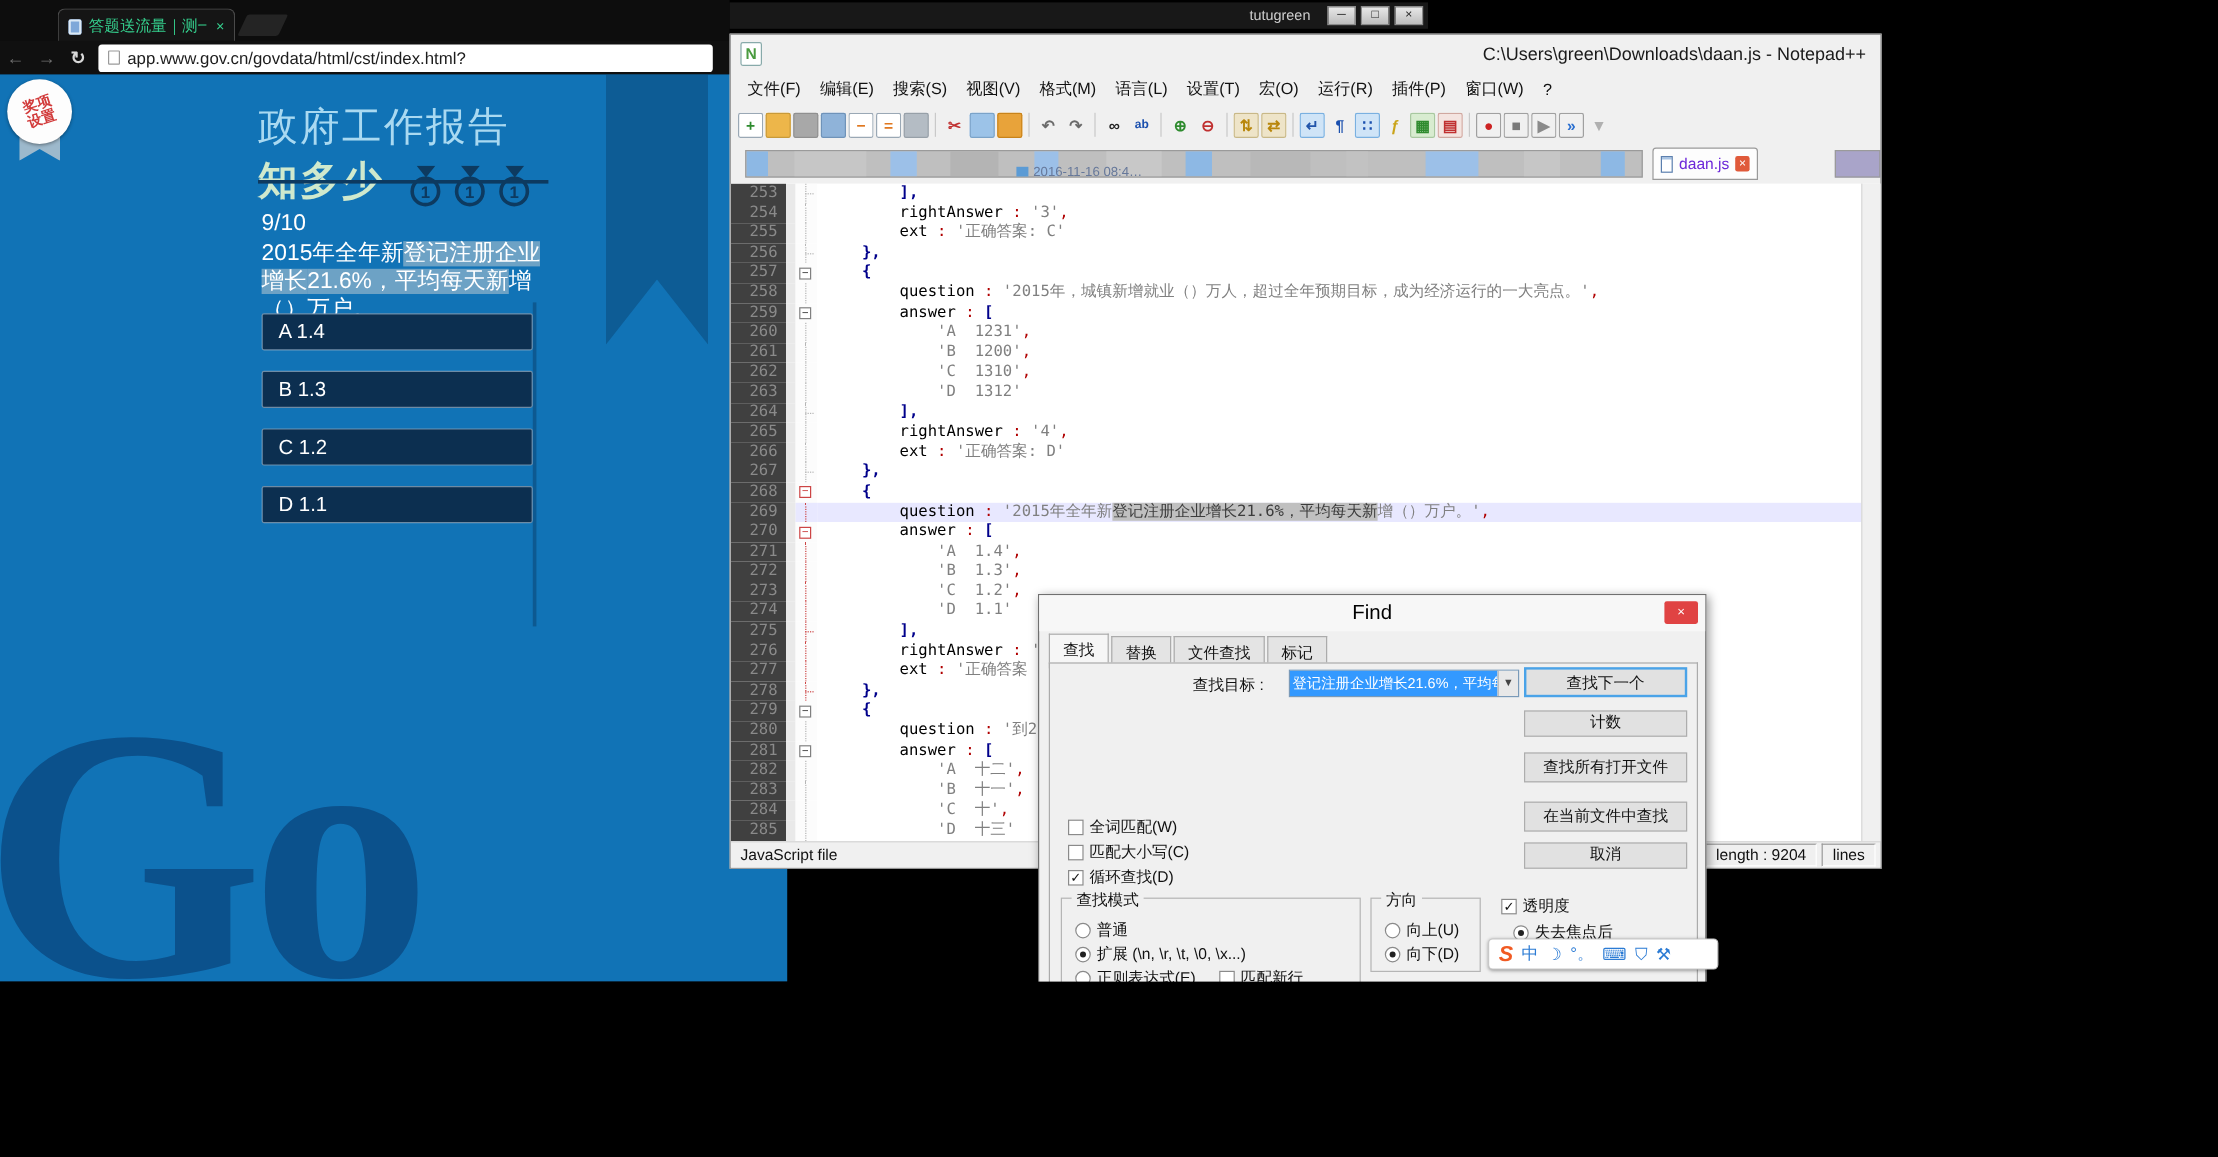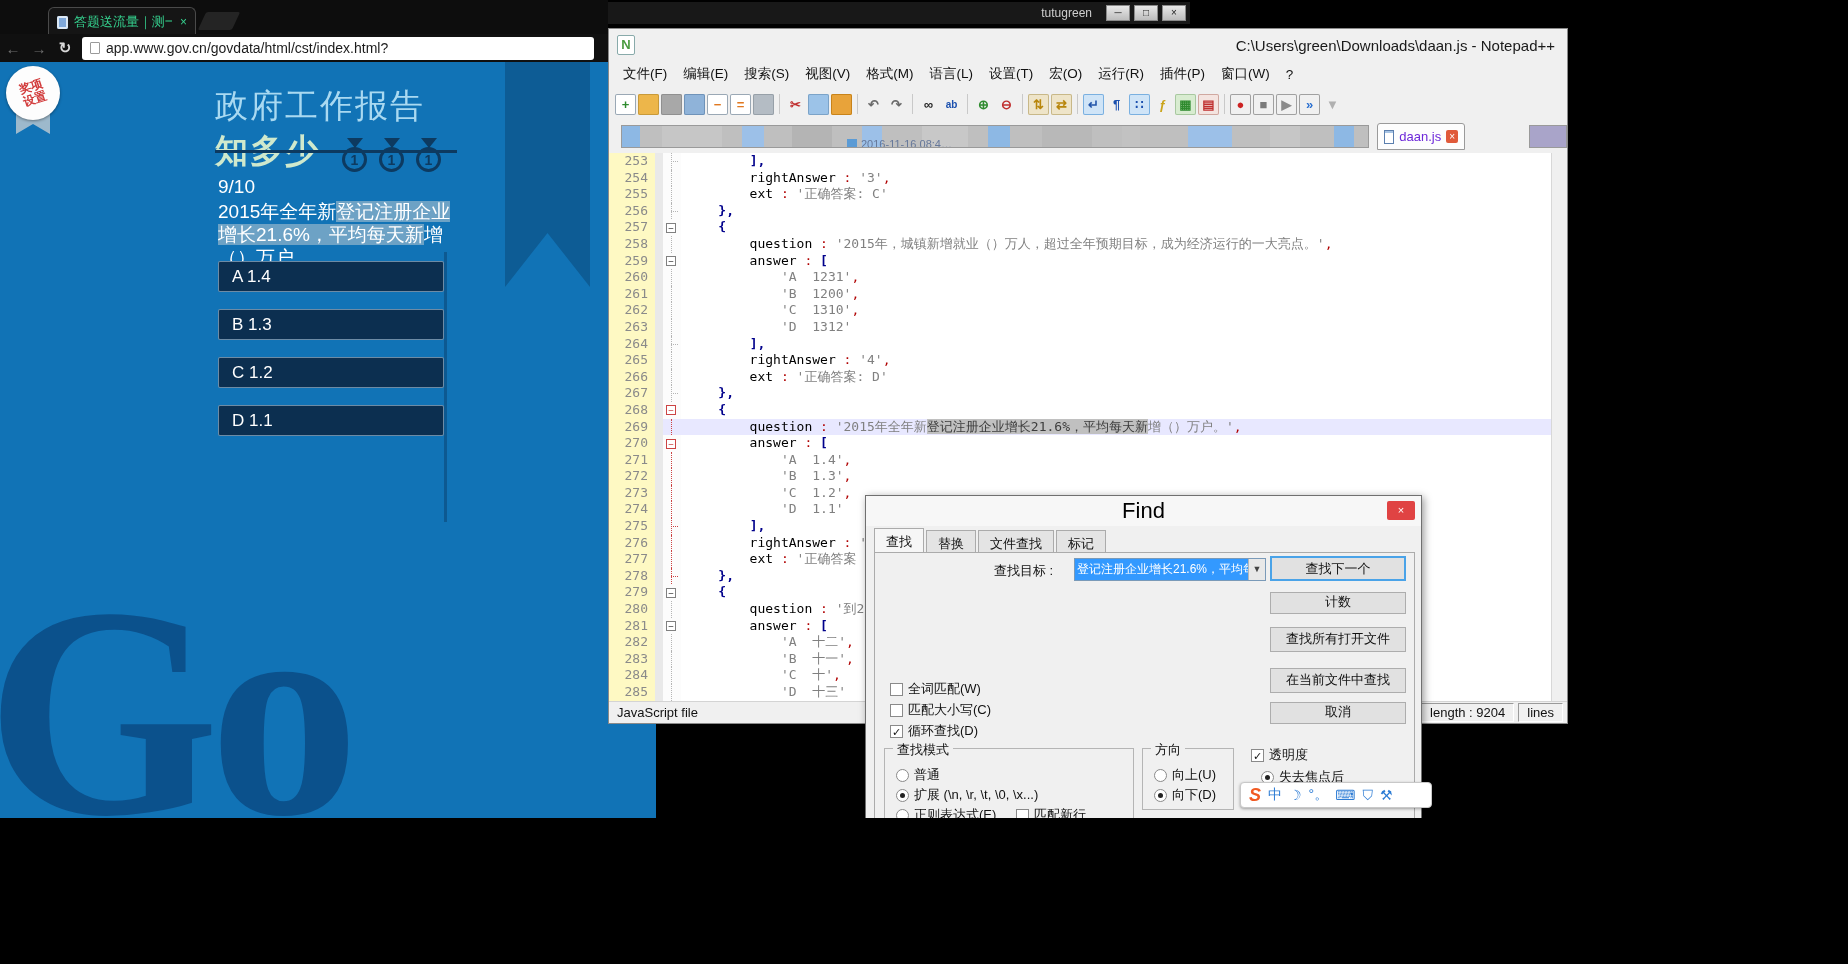--- a/index.html
+++ b/index.html
@@ -98,21 +98,21 @@
     box-shadow:inset 0 2px 0 #a8c4e4; }
   #daan-tab .dt { font-size:13px; color:#6d28d9; white-space:nowrap; }
   #daan-tab .dx { width:13px; height:13px; background:#e05a3a; color:#fff; font-size:10px;
     line-height:13px; text-align:center; border-radius:2px; }
   #tab-purple { left:920px; top:4px; width:38px; height:23px; background:#a9a4c9;
     border:1px solid #9a9a9a; }
 
   #npp-edit { left:0; top:124px; width:958px; height:548px; background:#fff; overflow:hidden;
     font-family:"DejaVu Sans Mono", monospace; font-size:13px; }
   .cl { display:flex; height:16.6px; line-height:16.6px; white-space:pre; }
-  .cl .num { width:46px; background:#fef9c3; color:#8a8a8a; text-align:right;
+  .cl .num { width:46px; background:#404040; color:#8a8a8a; text-align:right;
     padding-right:7px; flex:none; }
   .cl .bm { width:8px; background:#e9e9e9; flex:none; }
   .cl .fold { width:18px; flex:none; position:relative; background:#fcfcfc; }
   .fold .vln { position:absolute; left:8px; top:0; width:0; height:100%;
     border-left:1px dotted #b5b5b5; }
   .fold .tick { position:absolute; left:8px; top:8px; width:7px; height:0;
     border-top:1px dotted #b5b5b5; }
   .fold .box { position:absolute; left:3px; top:3.5px; width:10px; height:10px;
     background:#fff; border:1px solid #808080; color:#404040; font-size:9px; line-height:8px;
     text-align:center; }
@@ -129,21 +129,21 @@
     border-top:1px solid #d4d4d4; display:flex; align-items:center; font-size:13px; color:#111; }
   #npp-status .lft { padding-left:8px; flex:1; }
   .stbox { border:1px solid; border-color:#9a9a9a #fff #fff #9a9a9a; padding:1px 8px;
     margin-right:4px; white-space:nowrap; }
 
   
   #find { left:865px; top:495px; width:557px; height:330px; background:#f0f0f0;
     border:1px solid #707070; box-shadow:2px 2px 8px rgba(0,0,0,.4); z-index:3; }
   #find-titlebar { left:0; top:0; width:100%; height:30px; background:#f7f7f7;
     display:flex; align-items:center; justify-content:center; }
-  #find-titlebar .t { font-size:22px; color:#000; }
+  #find-titlebar .t { font-size:17px; color:#000; }
   #find-close { position:absolute; right:6px; top:5px; width:28px; height:19px;
     background:#e04343; color:#fff; font-size:11px; line-height:19px; text-align:center;
     border-radius:2px; }
   #find-tabs { left:8px; top:32px; display:flex; align-items:flex-end; }
   .ftab { font-size:13px; color:#111; padding:4px 11px; border:1px solid #ababab;
     border-bottom:none; background:#e4e4e4; margin-right:2px; }
   .ftab.on { background:#f6f6f6; padding-bottom:6px; }
   #find-frame { left:8px; top:56px; width:541px; height:268px; border:1px solid #ababab;
     border-bottom:none; background:#f0f0f0; }
   #find-target-label { left:128px; top:66px; font-size:13px; color:#111; }

